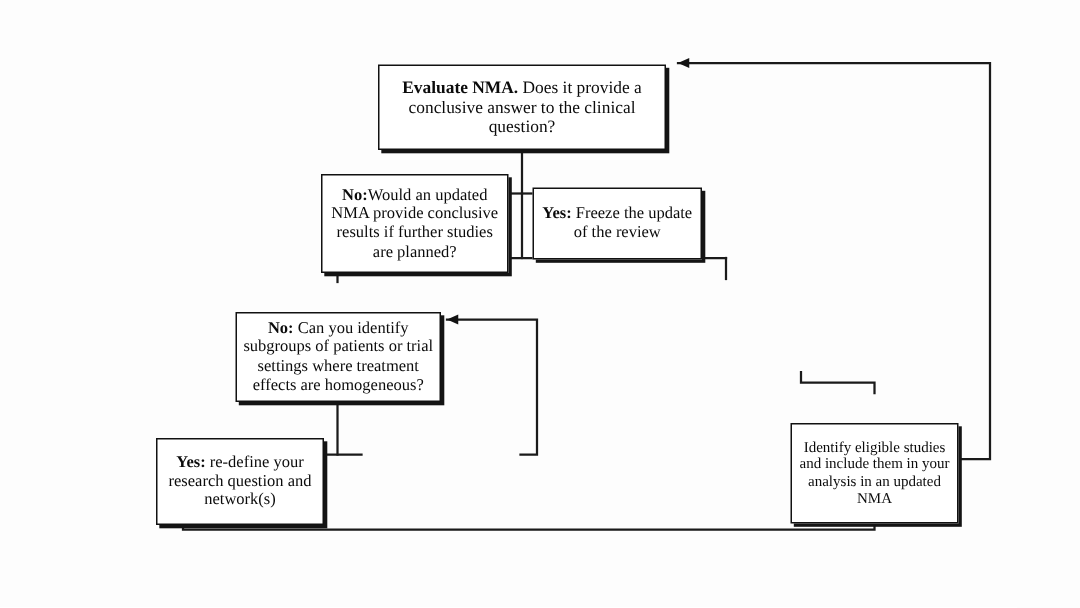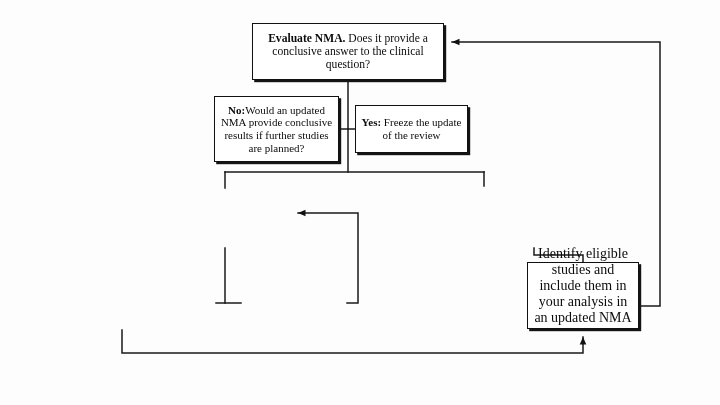--- a/index.html
+++ b/index.html
@@ -30,36 +30,37 @@
     border: 1.6px solid #111111;
     box-shadow: 2.2px 2.2px 0 0 #141414;
     display: flex;
     align-items: center;
     justify-content: center;
     text-align: center;
     color: #0b0b0b;
     line-height: 1.14;
     padding: 2px 4px;
     z-index: 2;
+    margin-top: 20px;
   }
   .node .txt {
     display: block;
     width: 100%;
   }
   .node b {
     font-weight: bold;
   }
   #n-root   { left: 252px; top: 23px;  width: 192px; height: 57px;  font-size: 11.6px; }
   #n-no1    { left: 214px; top: 96px;  width: 125px; height: 66px;  font-size: 11px; text-align: center; }
   #n-yes1   { left: 355px; top: 105px; width: 113px; height: 48px;  font-size: 11px; }
   #n-no2    { left: 157px; top: 188px; width: 137px; height: 60px;  font-size: 11px; }
   #n-yes2   { left: 425px; top: 186px; width: 118px; height: 62px;  font-size: 11px; }
   #n-yes3   { left: 104px; top: 272px; width: 112px; height: 58px;  font-size: 11px; }
   #n-no3    { left: 241px; top: 268px; width: 106px; height: 62px;  font-size: 11px; }
-  #n-ident  { left: 527px; top: 262px; width: 112px; height: 67px;  font-size: 14px; align-items: flex-end; }
+  #n-ident  { left: 527px; top: 262px; width: 112px; height: 67px;  font-size: 10px; }
 </style>
 </head>
 <body>
 
 <div id="canvas">
 
   <svg id="connectors" viewBox="0 0 720 405" xmlns="http://www.w3.org/2000/svg">
     <defs>
       <marker id="arrowL" markerWidth="9" markerHeight="9" refX="8" refY="4.5" orient="auto" markerUnits="userSpaceOnUse">
         <path d="M8,4.5 L0.5,1.2 L0.5,7.8 Z" fill="#121212"></path>
@@ -99,21 +100,27 @@
   </div>
 
   <div class="node" id="n-no1">
     <span class="txt"><b>No:</b><span>Would an updated NMA provide conclusive results if further studies are planned?</span></span>
   </div>
 
   <div class="node" id="n-yes1">
     <span class="txt"><b>Yes:</b><span> Freeze the update of the review</span></span>
   </div>
 
+  <div class="node" id="n-no2">
+    <span class="txt"><b>No:</b><span> Can you identify subgroups of patients or trial settings where treatment effects are homogeneous?</span></span>
+  </div>
 
 
+  <div class="node" id="n-yes3">
+    <span class="txt"><b>Yes:</b><span> re-define your research question and network(s)</span></span>
+  </div>
 
 
   <div class="node" id="n-ident">
     <span class="txt"><b></b><span>Identify eligible studies and include them in your analysis in an updated NMA</span></span>
   </div>
 
 </div>
 
 </body></html>

